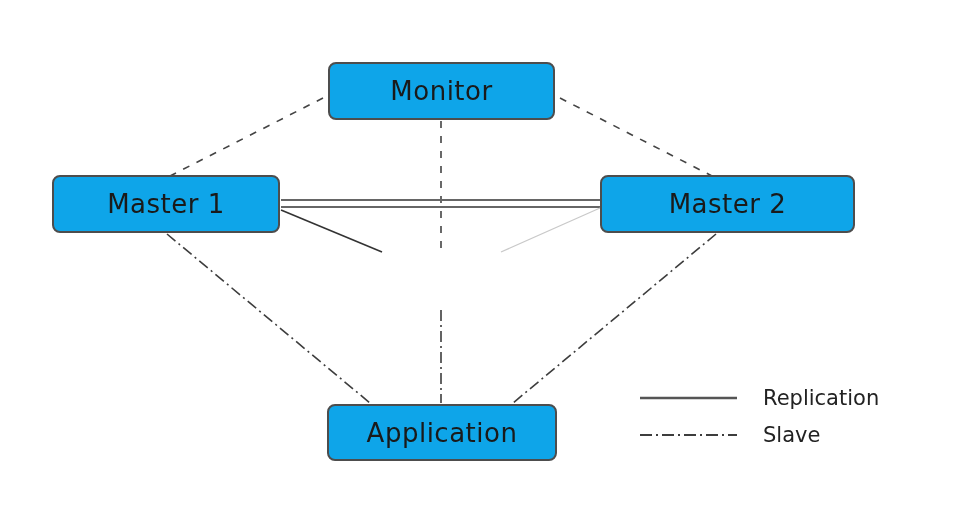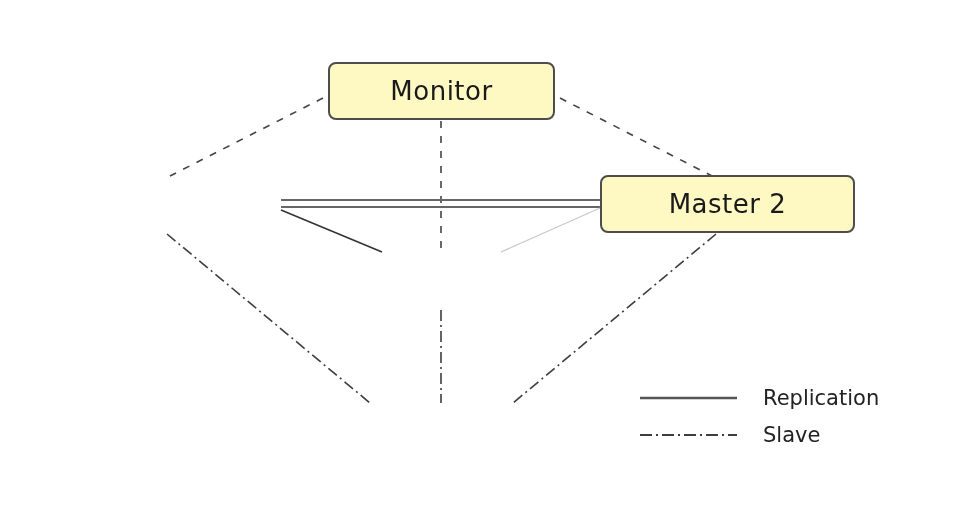--- a/index.html
+++ b/index.html
@@ -18,21 +18,21 @@
   .edges {
     position: absolute;
     left: 0;
     top: 0;
     width: 966px;
     height: 520px;
   }
   .node {
     position: absolute;
     box-sizing: border-box;
-    background: #fef9c3;
+    background: #0ea5e9;
     border: 2px solid #4d4d4d;
     border-radius: 8px;
     display: flex;
     align-items: center;
     justify-content: center;
     font-size: 26px;
     color: #1a1a1a;
     letter-spacing: 0.5px;
   }
   .node-monitor     { left: 328px; top: 62px;  width: 227px; height: 58px; }
@@ -93,26 +93,32 @@
     <line class="stroke-repl" x1="281" y1="200" x2="600" y2="200"></line>
     <line class="stroke-repl" x1="281" y1="207" x2="600" y2="207"></line>
     <line class="stroke-repl-dk" x1="281" y1="210" x2="382" y2="252"></line>
     <line class="stroke-repl-lt" x1="600" y1="208" x2="501" y2="252"></line>
   </svg>
 
   <div class="node node-monitor">
     <span>Monitor</span>
   </div>
 
+  <div class="node node-master1">
+    <span>Master 1</span>
+  </div>
 
   <div class="node node-master2">
     <span>Master 2</span>
   </div>
 
 
+  <div class="node node-application">
+    <span>Application</span>
+  </div>
 
   <div class="legend">
     <div class="legend-row">
       <svg class="legend-sample" viewBox="0 0 97 10">
         <line class="stroke-leg-solid" x1="0" y1="5" x2="97" y2="5"></line>
       </svg>
       <span class="legend-label">Replication</span>
     </div>
     <div class="legend-row">
       <svg class="legend-sample" viewBox="0 0 97 10">

